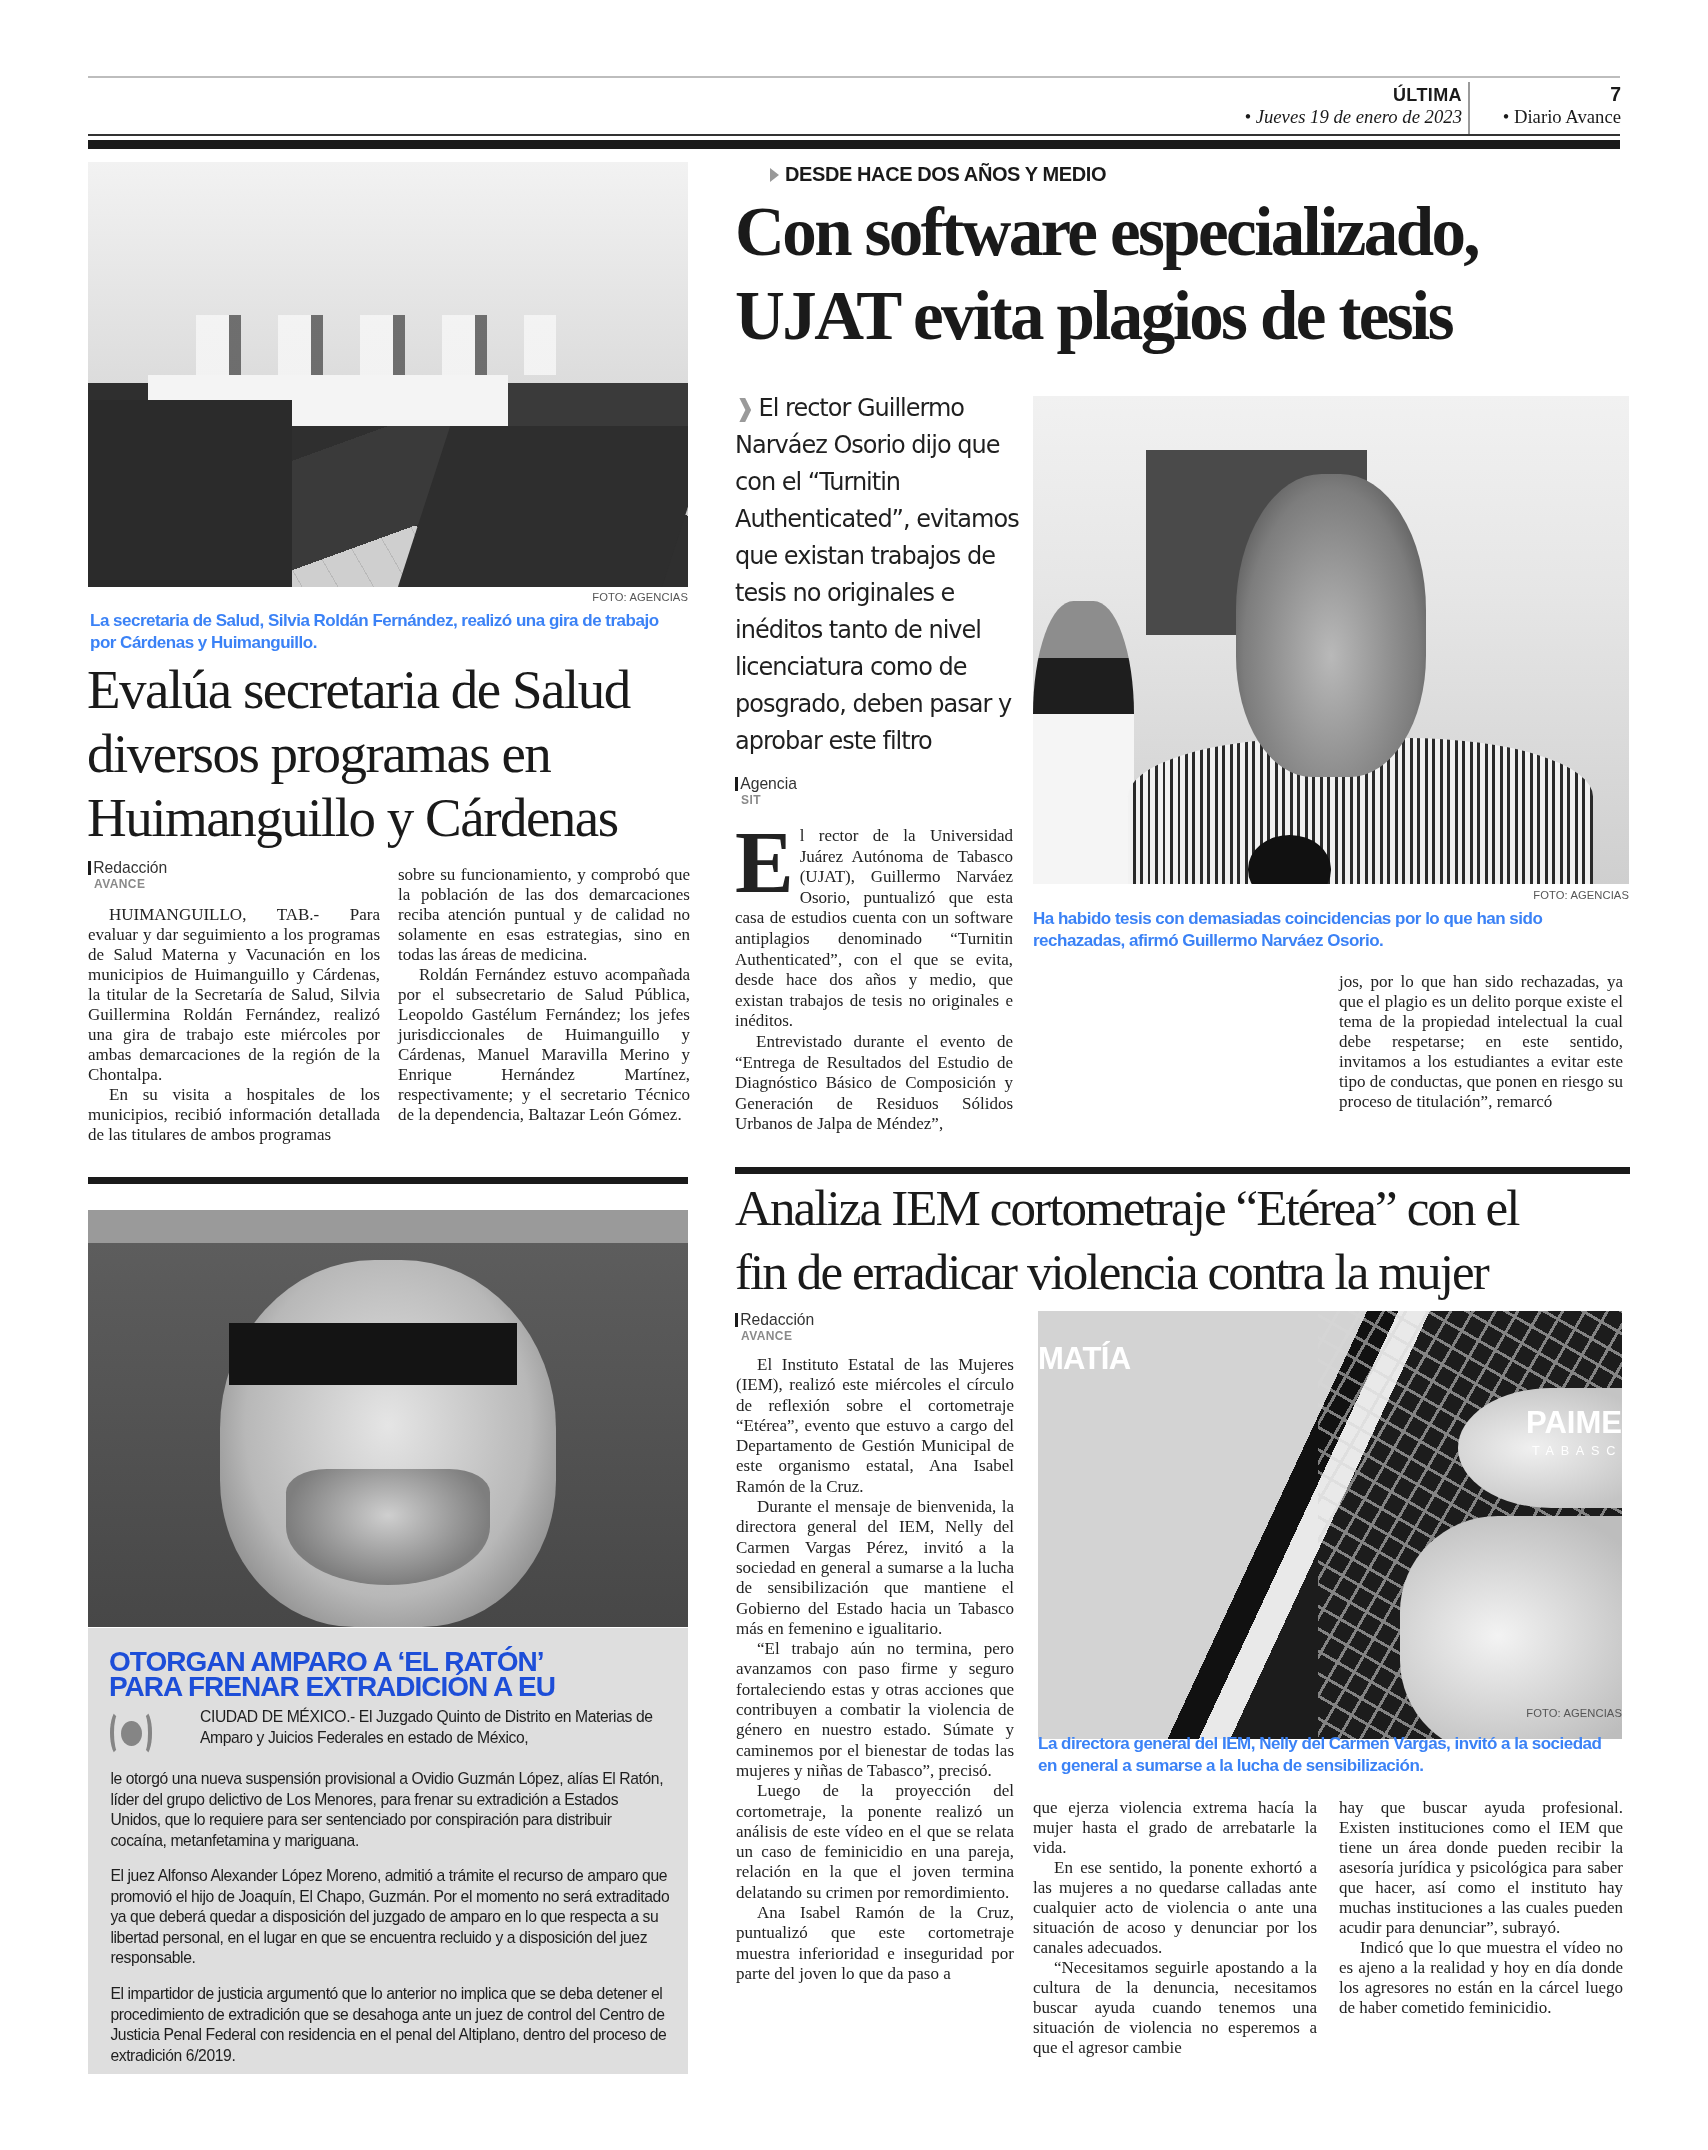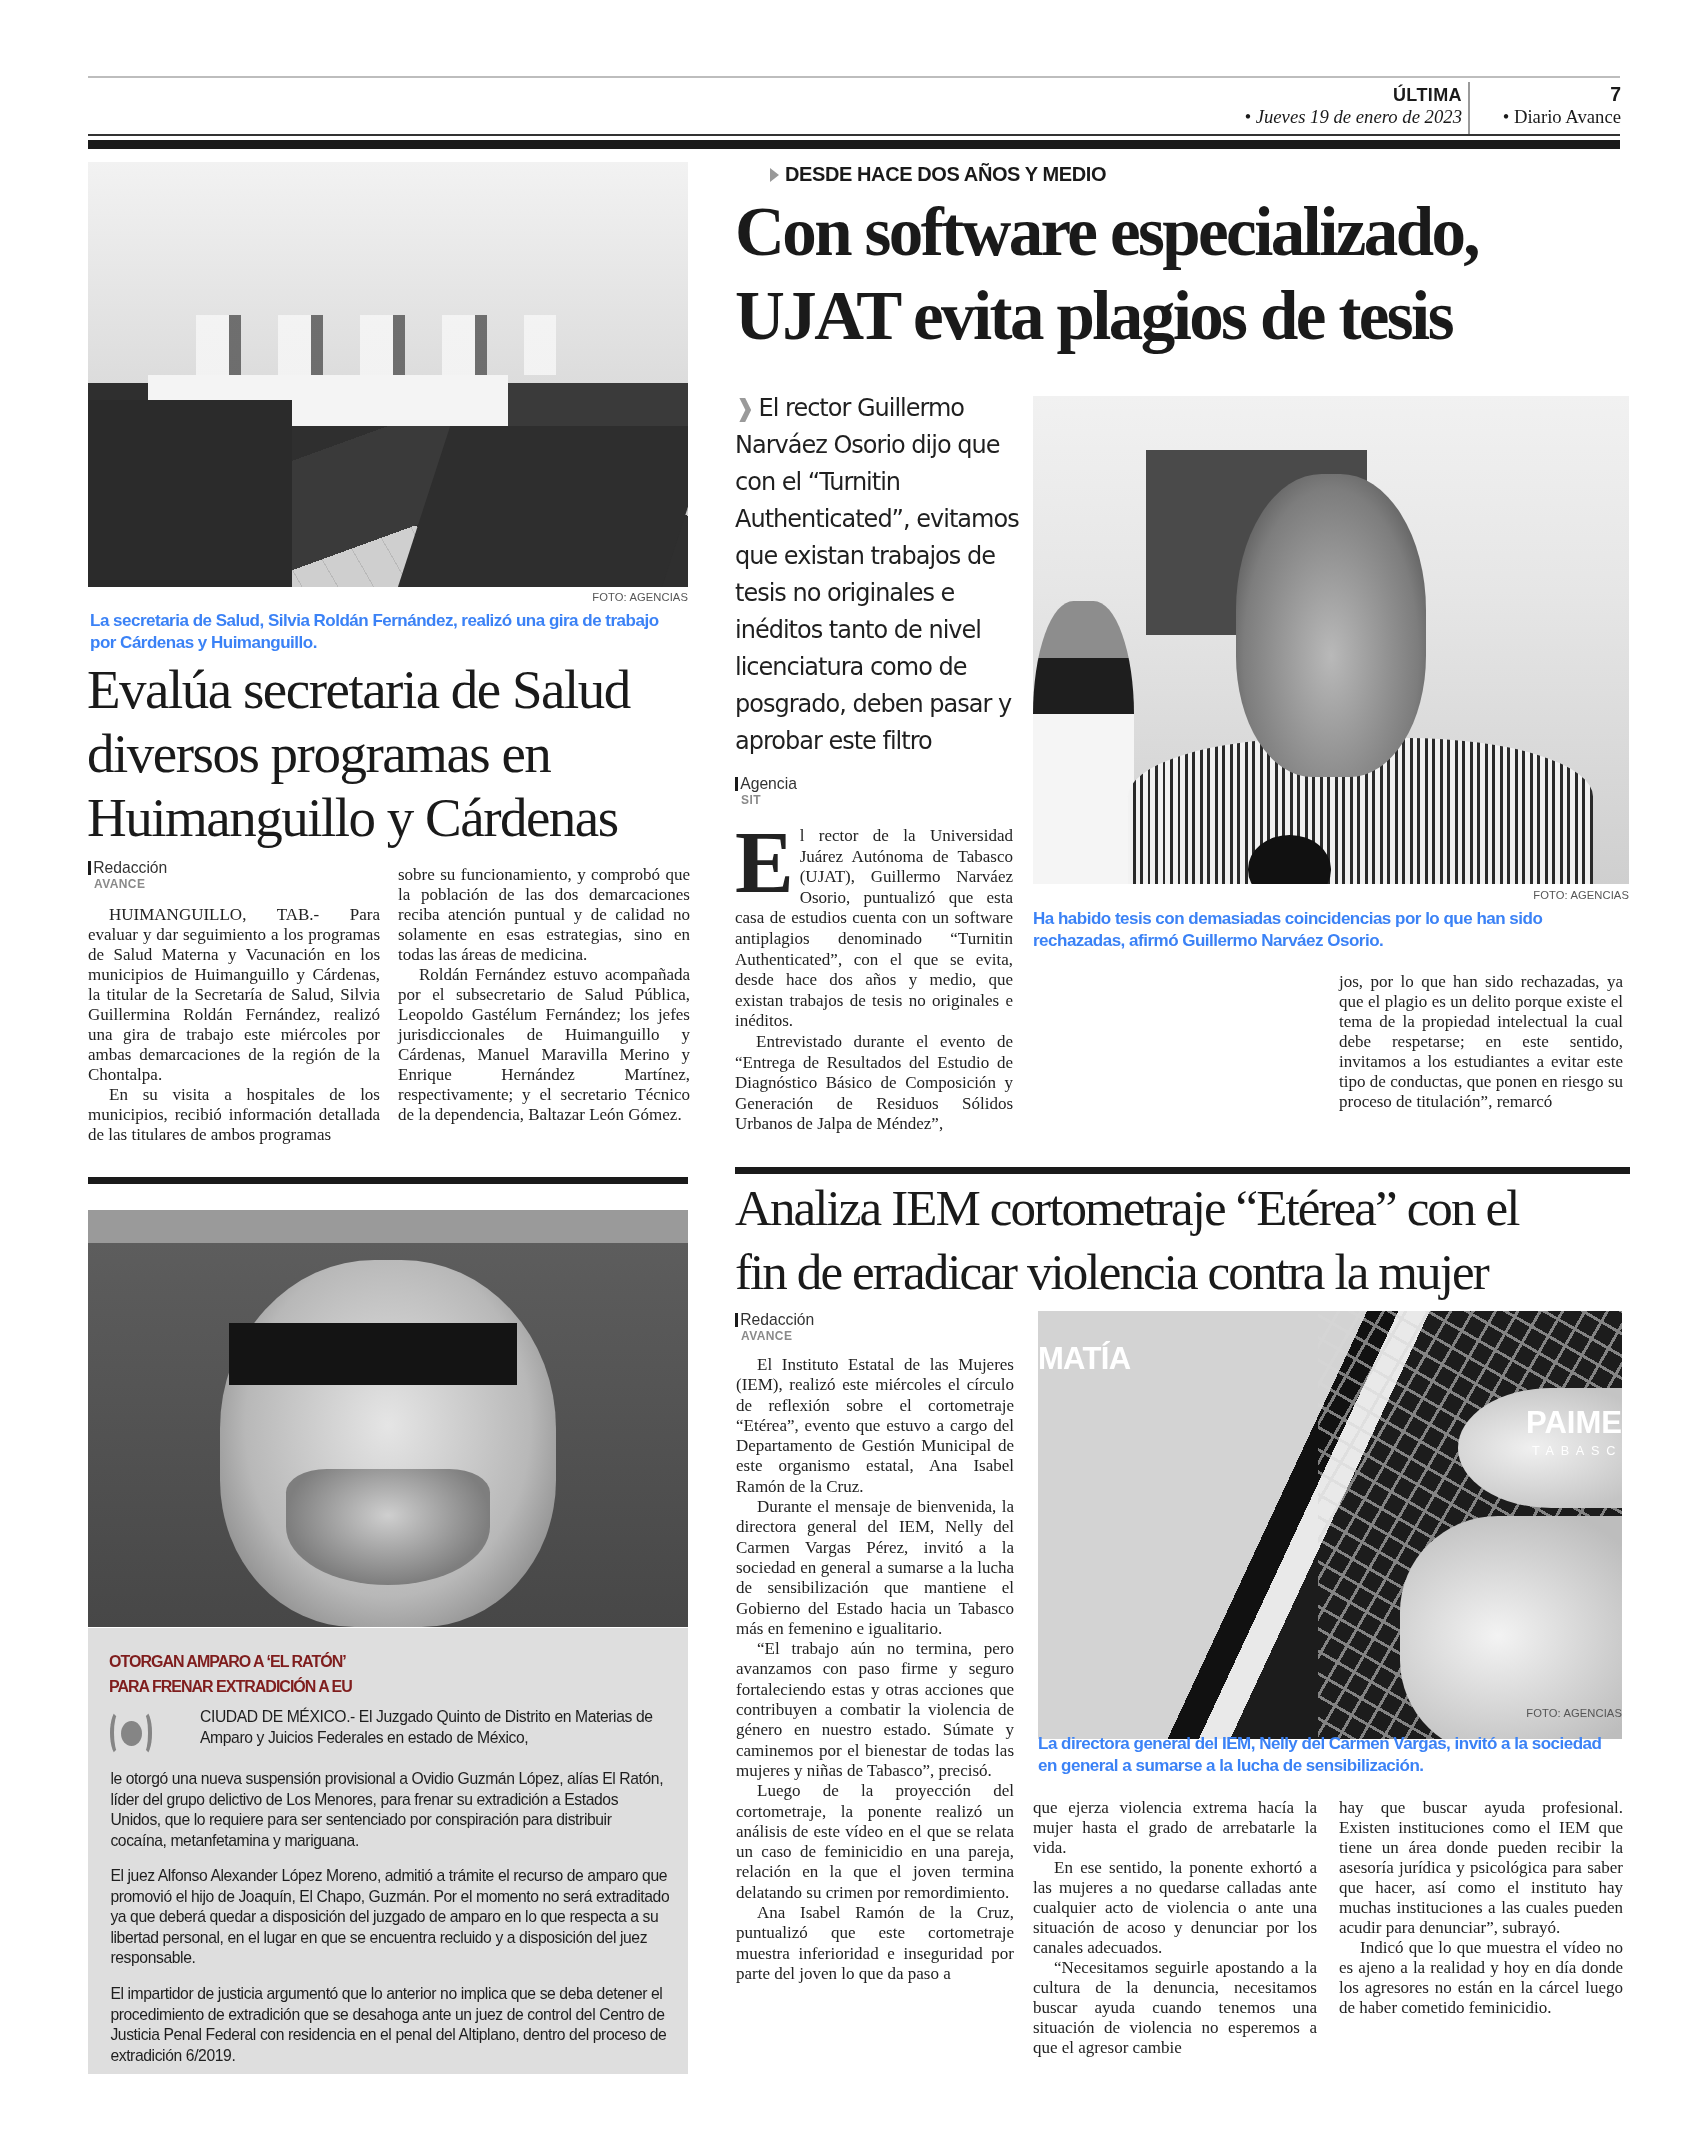--- a/index.html
+++ b/index.html
@@ -86,21 +86,21 @@
   .kicker .tri { display: inline-block; width: 0; height: 0; border-top: 7.5px solid transparent; border-bottom: 7.5px solid transparent; border-left: 9.7px solid #999; margin-right: 6px; vertical-align: -0.7px; }
   .main-head { left: 735px; top: 190px; width: 898px; font-family: "Liberation Serif", serif; font-weight: bold; font-size: 69px; line-height: 84px; letter-spacing: -2.6px; }
 
   .pullquote { left: 735px; top: 390px; width: 284px; font-family: "DejaVu Sans", sans-serif; font-size: 24px; line-height: 37px; letter-spacing: -1px; color: #1f1f1f; }
   .pullquote .chev { color: #9a9a9a; font-weight: bold; margin-right: 4.5px; }
 
   .dropcap { float: left; font-family: "Liberation Serif", serif; font-size: 88px; line-height: 67px; padding-right: 6px; margin-top: 3px; font-weight: bold; }
 
   
   .amparo-box { left: 88px; top: 1628px; width: 600px; height: 446px; background: #dedede; }
-  .amparo-head { position: absolute; left: 21px; top: 21px; font-family: "Liberation Sans", sans-serif; font-weight: bold; font-size: 16px; line-height: 25.4px; letter-spacing: -1px; color: #7f1d1d; }
+  .amparo-head { position: absolute; left: 21px; top: 21px; font-family: "Liberation Sans", sans-serif; font-weight: bold; font-size: 28px; line-height: 25.4px; letter-spacing: -1px; color: #1d4ed8; }
   .amparo-icon { position: absolute; left: 22.4px; top: 82px; width: 42px; height: 46px; }
   .amparo-icon .lp, .amparo-icon .rp { position: absolute; top: 0; width: 10.5px; height: 46px; border: 4.5px solid #858585; border-radius: 50%; }
   .amparo-icon .lp { left: 0; border-right-color: transparent; border-top-color: transparent; border-bottom-color: transparent; width: 16.5px; }
   .amparo-icon .rp { right: 0; border-left-color: transparent; border-top-color: transparent; border-bottom-color: transparent; width: 16.5px; }
   .amparo-icon .dot { position: absolute; left: 10.5px; top: 10.5px; width: 21px; height: 25.4px; border-radius: 50%; background: #858585; }
   .amparo-body { font-family: "Liberation Sans", sans-serif; font-size: 15.7px; line-height: 20.6px; letter-spacing: -0.4px; color: #1e1e1e; }
 </style>
 </head>
 <body>
 

